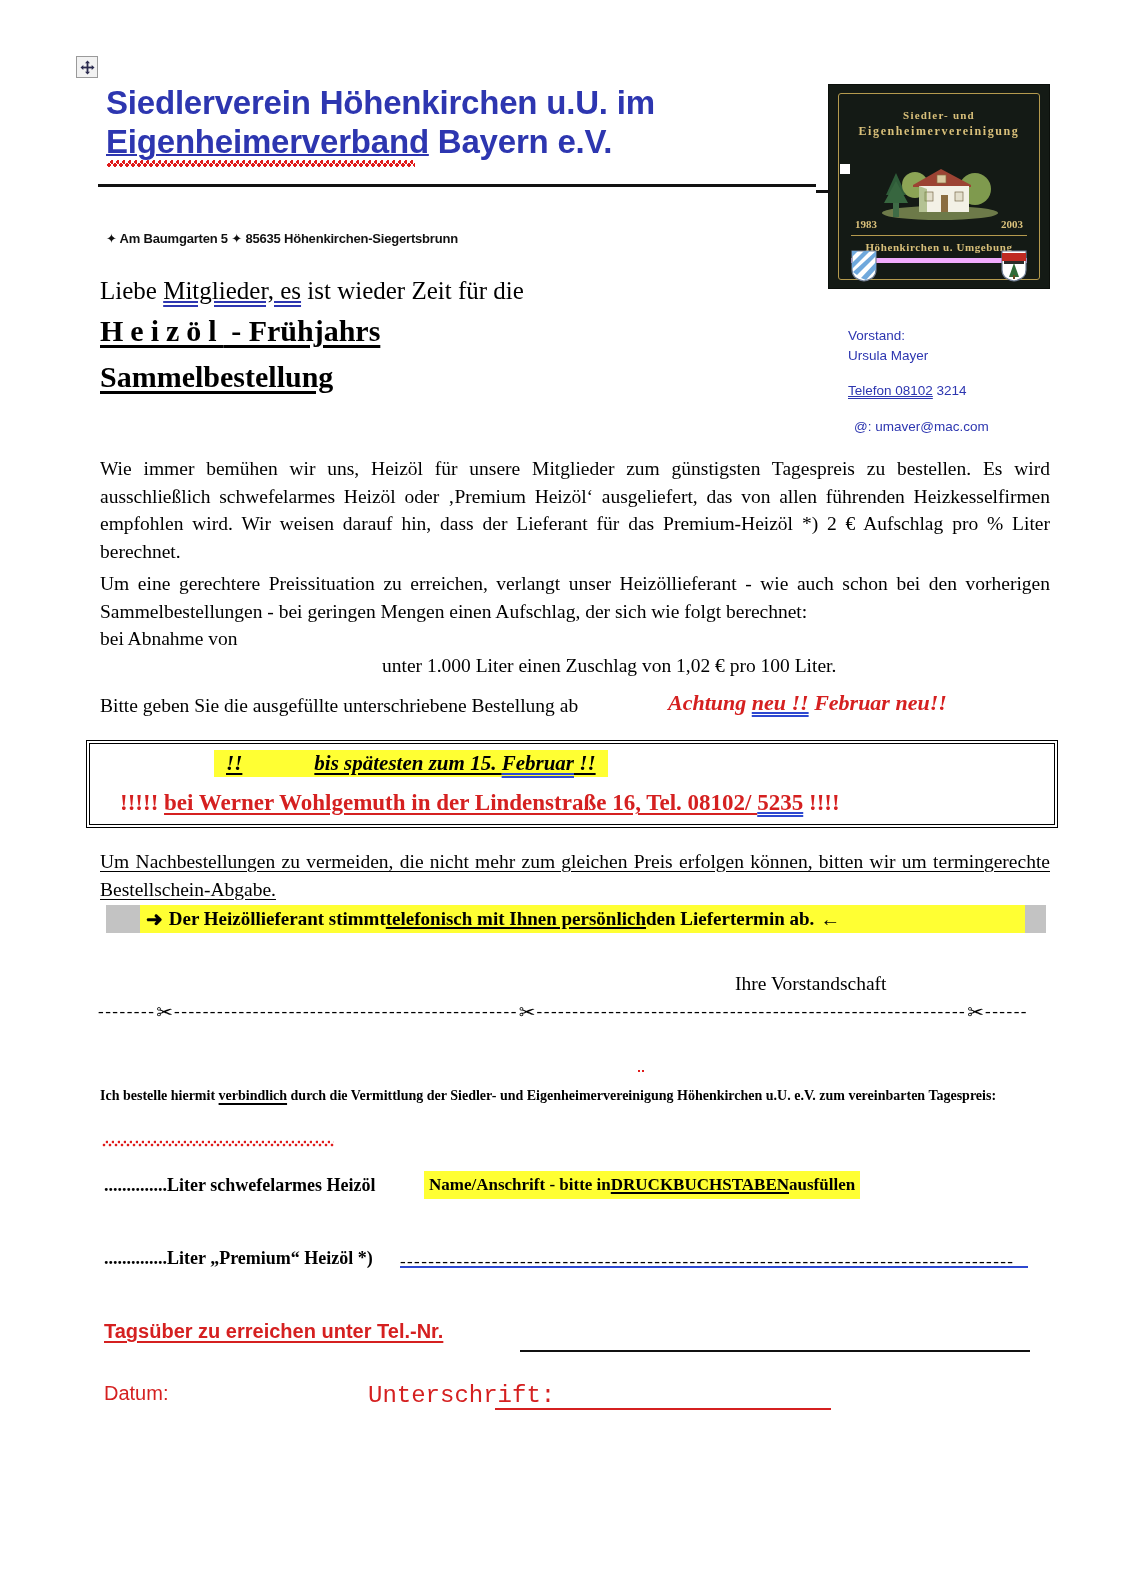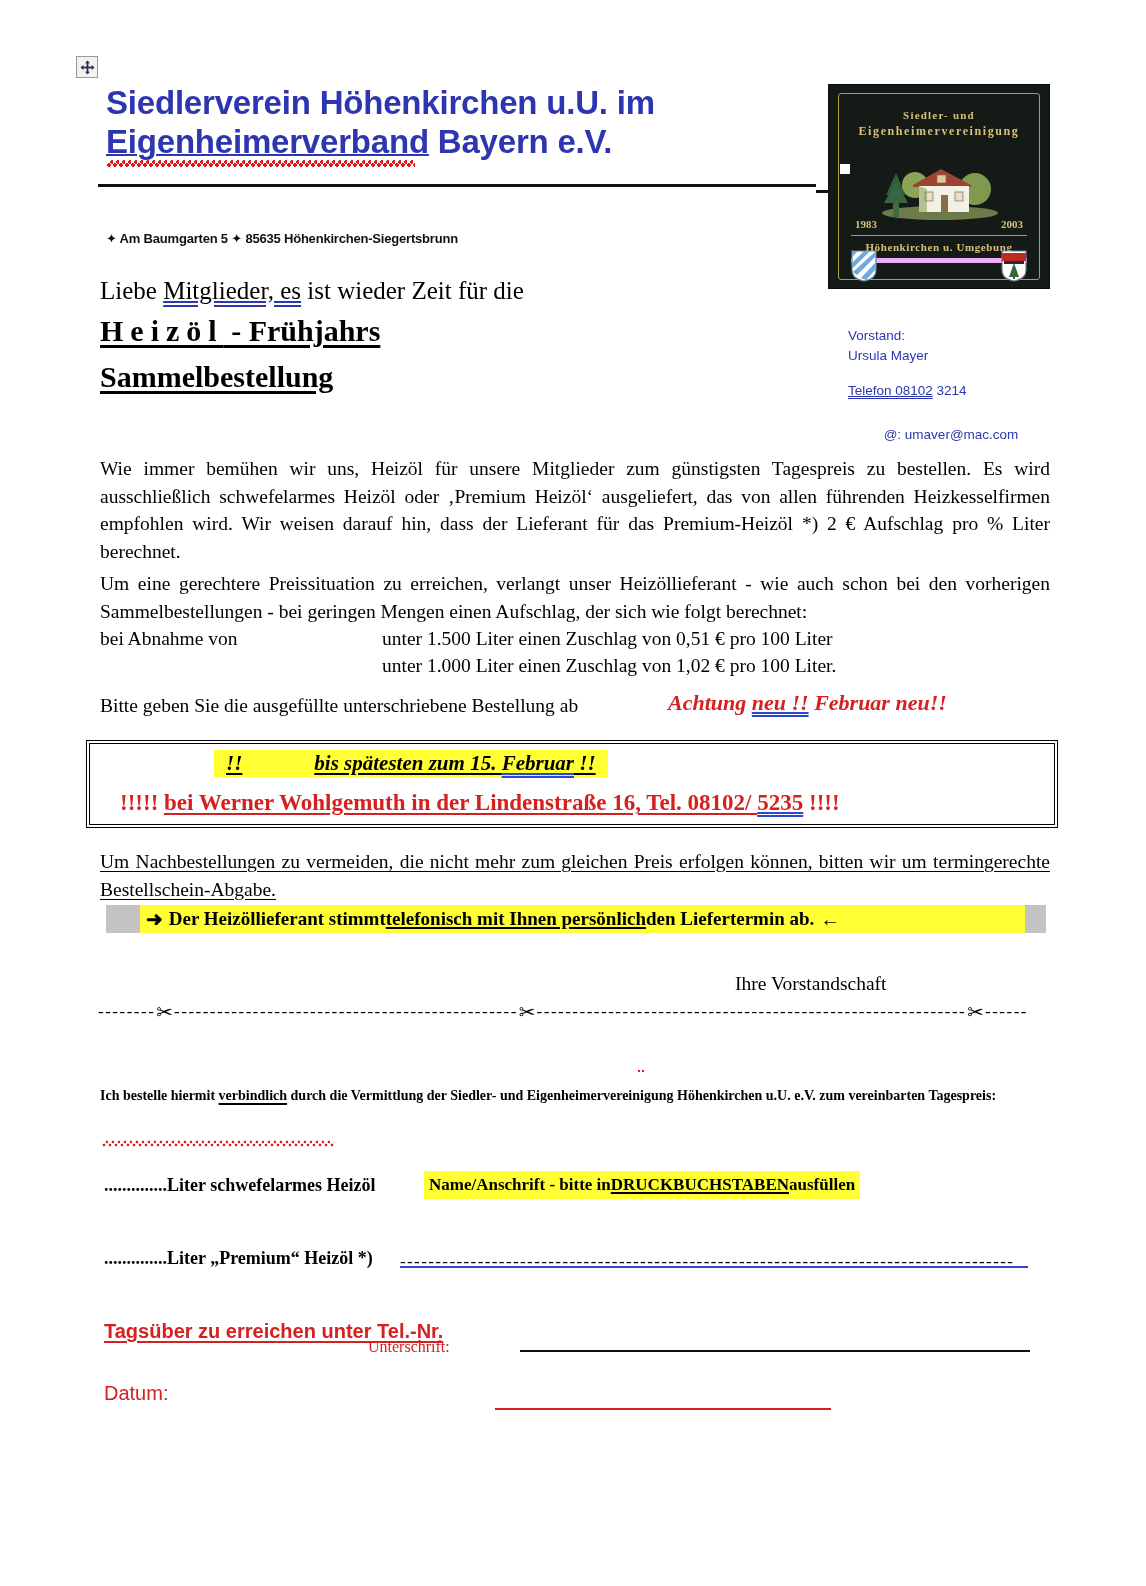--- a/index.html
+++ b/index.html
@@ -89,21 +89,21 @@
   }
 
   
   .contact{
     position:absolute;left:848px;top:326px;width:200px;
     font-family:"Liberation Sans","DejaVu Sans",sans-serif;
     font-size:13.5px;color:#2d36b0;line-height:1.45;font-weight:normal;
   }
   .contact .tel{margin-top:16px;}
   .contact .tel u{text-decoration:underline;text-decoration-style:double;}
-  .contact .mail{margin-top:24px;margin-left:6px;text-align:center;}
+  .contact .mail{margin-top:16px;margin-left:6px;}
 
   
   .greet{
     position:absolute;left:100px;top:277px;font-size:25px;color:#000;
   }
   .greet .ul{
     text-decoration:underline;text-decoration-color:#2d36b0;
     text-decoration-style:double;text-underline-offset:2px;
   }
   .title1{
@@ -252,23 +252,23 @@
   .telline{
     position:absolute;left:520px;top:1350px;width:510px;height:2px;background:#111;
   }
 
   .datum{
     position:absolute;left:104px;top:1382px;
     font-family:"Liberation Sans","DejaVu Sans",sans-serif;
     font-size:20px;color:#d52020;
   }
   .unterschrift{
-    position:absolute;left:368px;top:1338px;
-    font-family:Liberation Serif, serif;
-    font-size:16px;color:#d52020;
+    position:absolute;left:368px;top:1382px;
+    font-family:Liberation Mono, monospace;
+    font-size:24px;color:#d52020;
   }
   .sigline{
     position:absolute;left:495px;top:1408px;width:336px;height:2px;background:#d52020;
   }
 </style>
 </head>
 <body>
 
 <div class="page">
 
@@ -350,21 +350,20 @@
     <span>Liebe </span><span class="ul">Mitglieder,  es</span><span> ist wieder Zeit für die</span>
   </div>
   <div class="title1">
     <span class="sp">Heizöl</span><span> -  Frühjahrs</span>
   </div>
   <div class="title2">Sammelbestellung</div>
 
   <div class="para" id="p1">Wie immer bemühen wir uns, Heizöl für unsere Mitglieder zum günstigsten Tagespreis zu bestellen. Es wird ausschließlich schwefelarmes Heizöl oder ‚Premium Heizöl‘ ausgeliefert, das von allen führenden Heizkesselfirmen empfohlen wird. Wir weisen darauf hin, dass der Lieferant für das Premium-Heizöl *) 2 € Aufschlag pro % Liter berechnet.</div>
   <div class="para" id="p2">Um eine gerechtere Preissituation zu erreichen, verlangt unser Heizöllieferant - wie auch schon bei den vorherigen Sammelbestellungen - bei geringen Mengen einen Aufschlag, der sich wie folgt berechnet:</div>
   <div class="row-abnahme">bei Abnahme von</div>
-  <div class="row-z1">unter 1.500 Liter einen Zuschlag von 0,51 € pro 100 Liter</div>
   <div class="row-z2">unter 1.000 Liter einen Zuschlag von 1,02 € pro 100 Liter.</div>
 
   <div class="bitte">Bitte geben Sie die ausgefüllte unterschriebene Bestellung ab</div>
   <div class="achtung">
     <span>Achtung </span><span class="bu">neu !!</span><span> Februar neu!!</span>
   </div>
 
   <div class="box">
       <div class="inner"></div>
     </div>

